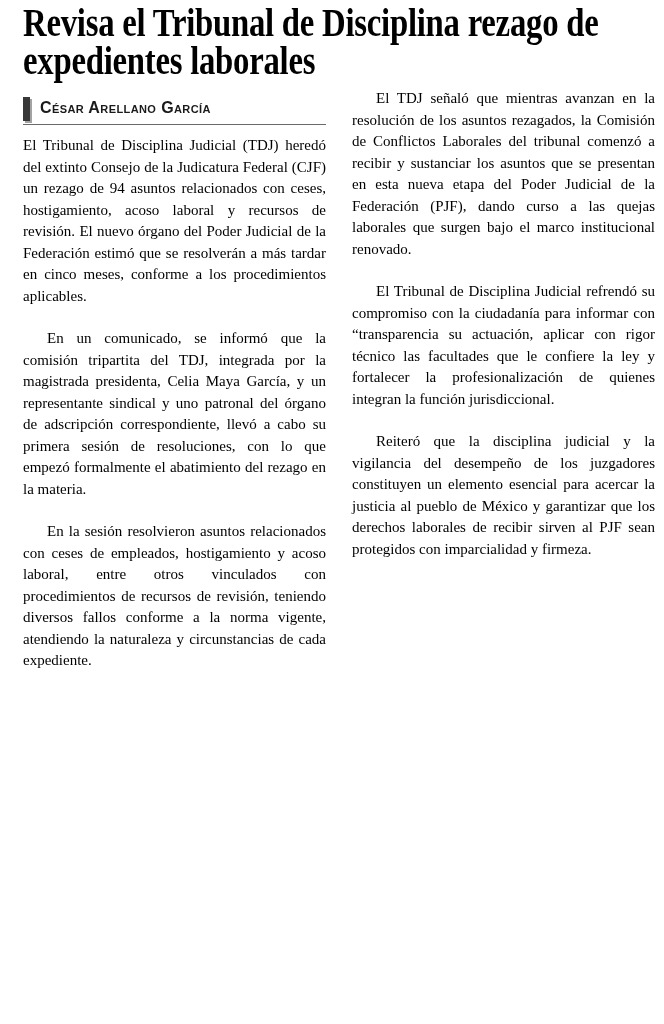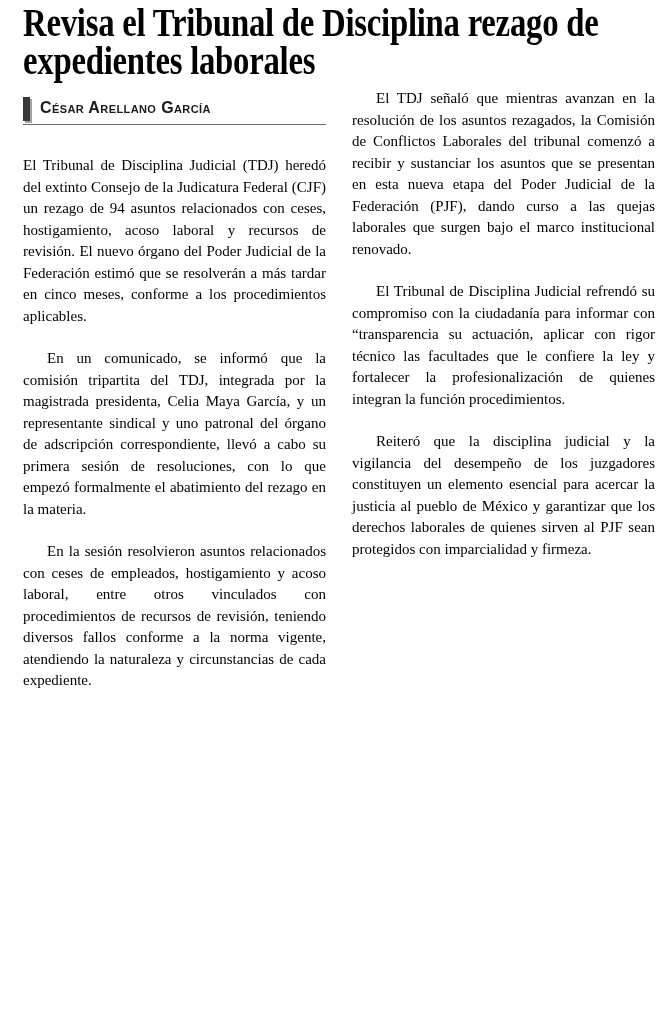--- a/index.html
+++ b/index.html
@@ -75,21 +75,21 @@
   }
   .para {
     margin: 0 0 21px 0;
     font-family: "Liberation Serif", serif;
     font-size: 15px;
     line-height: 21.5px;
     text-align: justify;
     text-indent: 24px;
     color: #000000;
   }
-  .para.no-indent { text-indent: 0; margin-top: 30px; }
+  .para.no-indent { text-indent: 0; margin-top: 10px; }
   .col-right .para:first-child { margin-top: 0; }
 </style>
 </head>
 <body>
 
 <div class="page">
 
   <h1 class="headline">
     <span class="hl-line">Revisa el Tribunal de Disciplina rezago de</span>
     <span class="hl-line">expedientes laborales</span>
@@ -105,18 +105,18 @@
       </div>
 
 
       <p class="para no-indent">El Tribunal de Disciplina Judicial (TDJ) heredó del extinto Consejo de la Judicatura Federal (CJF) un rezago de 94 asuntos relacionados con ceses, hostigamiento, acoso laboral y recursos de revisión. El nuevo órgano del Poder Judicial de la Federación estimó que se resolverán a más tardar en cinco meses, conforme a los procedimientos aplicables.</p>
       <p class="para">En un comunicado, se informó que la comisión tripartita del TDJ, integrada por la magistrada presidenta, Celia Maya García, y un representante sindical y uno patronal del órgano de adscripción correspondiente, llevó a cabo su primera sesión de resoluciones, con lo que empezó formalmente el abatimiento del rezago en la materia.</p>
       <p class="para">En la sesión resolvieron asuntos relacionados con ceses de empleados, hostigamiento y acoso laboral, entre otros vinculados con procedimientos de recursos de revisión, teniendo diversos fallos conforme a la norma vigente, atendiendo la naturaleza y circunstancias de cada expediente.</p>
     </div>
 
     <div class="col col-right">
       <p class="para">El TDJ señaló que mientras avanzan en la resolución de los asuntos rezagados, la Comisión de Conflictos Laborales del tribunal comenzó a recibir y sustanciar los asuntos que se presentan en esta nueva etapa del Poder Judicial de la Federación (PJF), dando curso a las quejas laborales que surgen bajo el marco institucional renovado.</p>
-      <p class="para">El Tribunal de Disciplina Judicial refrendó su compromiso con la ciudadanía para informar con “transparencia su actuación, aplicar con rigor técnico las facultades que le confiere la ley y fortalecer la profesionalización de quienes integran la función procedimientos.</p>
-      <p class="para">Reiteró que la disciplina judicial y la vigilancia del desempeño de los juzgadores constituyen un elemento esencial para acercar la justicia al pueblo de México y garantizar que los derechos laborales de quienes sirven al PJF sean protegidos con imparcialidad y firmeza.</p>
+      <p class="para">El Tribunal de Disciplina Judicial refrendó su compromiso con la ciudadanía para informar con “transparencia su actuación, aplicar con rigor técnico las facultades que le confiere la ley y fortalecer la profesionalización de quienes integran la función jurisdiccional.</p>
+      <p class="para">Reiteró que la disciplina judicial y la vigilancia del desempeño de los juzgadores constituyen un elemento esencial para acercar la justicia al pueblo de México y garantizar que los derechos laborales de recibir sirven al PJF sean protegidos con imparcialidad y firmeza.</p>
     </div>
 
   </div>
 </div>
 
 </body></html>

